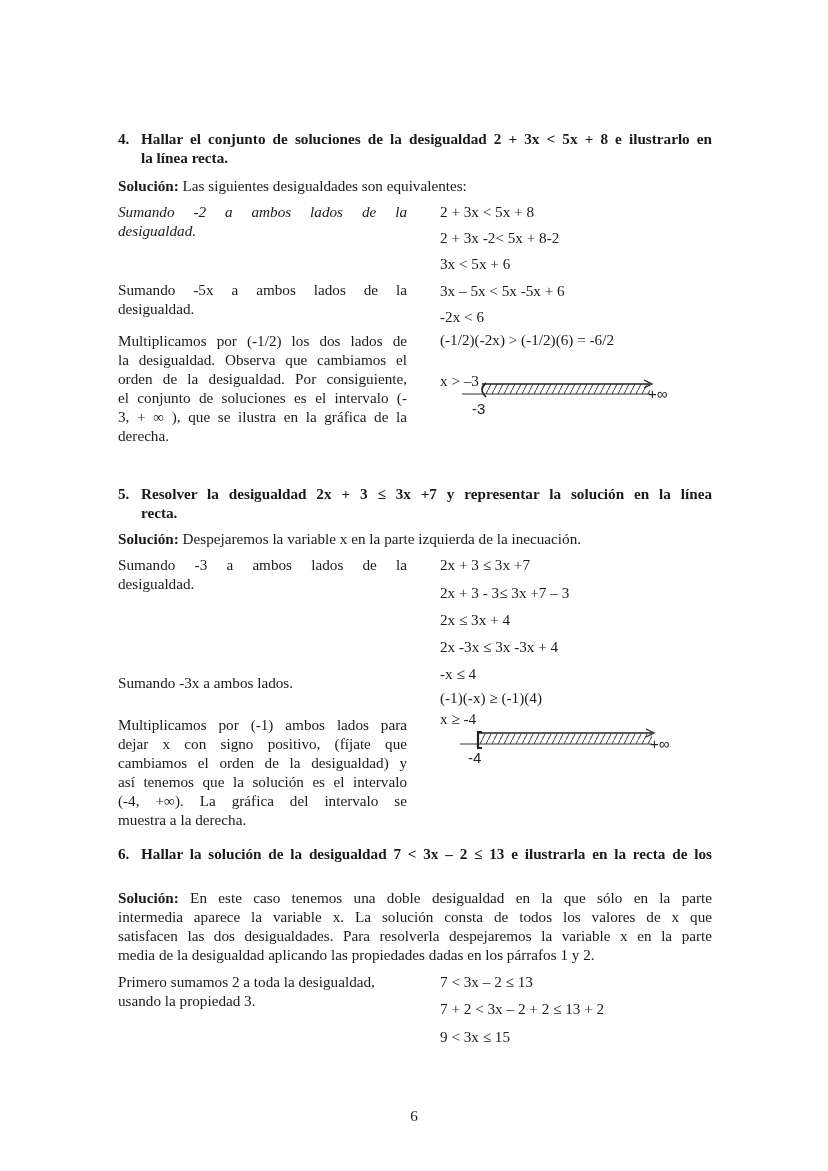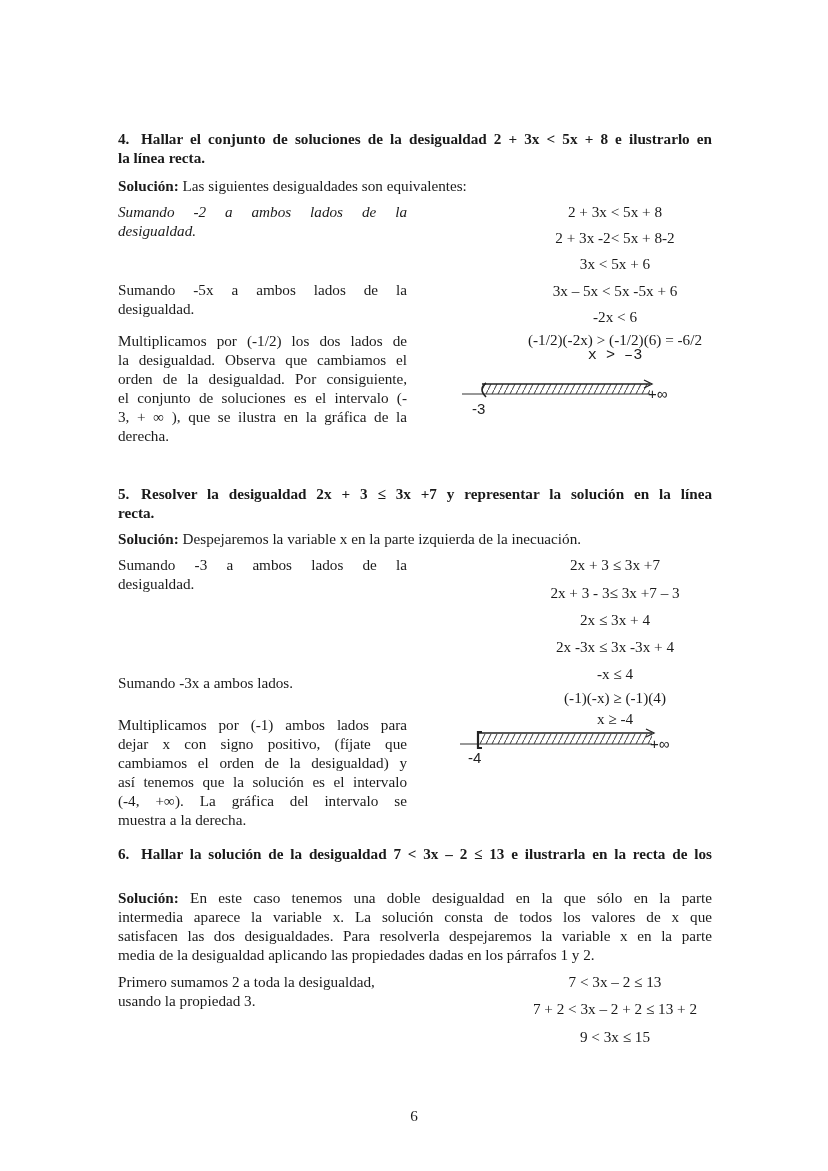--- a/index.html
+++ b/index.html
@@ -7,26 +7,26 @@
       width: 828px; height: 1171px; position: relative; overflow: hidden;
       font-family: "Liberation Serif", "DejaVu Serif", serif;
       color: #1a1a1a; font-size: 15.2px; line-height: 19px;
     }
     .abs { position: absolute; }
     .heading {
       left: 118px; width: 594px; font-weight: bold; text-align: justify;
     }
     .heading .num { position: absolute; left: 0; top: 0; }
     .heading .txt { display: block; margin-left: 23px; text-align: justify; text-align-last: justify; }
-    .heading .txt2 { display: block; }
+    .heading .txt2 { display: block; margin-left: 23px; }
     .solucion { left: 118px; width: 594px; text-align: justify; }
     .solucion b { font-weight: bold; }
     .just-last { text-align: justify; text-align-last: justify; }
     .leftcol { left: 118px; width: 289px; }
-    .eq { position: absolute; left: 440px; width: 350px; text-align: center; white-space: nowrap; }
+    .eq { position: absolute; left: 440px; width: 350px; white-space: nowrap; }
     .nl { position: absolute; }
     .nl-label { position: absolute; font-family: "Liberation Sans", "DejaVu Sans", sans-serif; font-size: 15px; color: #222; }
     .pagenum { left: 0; width: 828px; text-align: center; top: 1106px; }
   </style>
 </head>
 <body>
 
 <div class="abs heading" style="top:129px;">
   <span class="num">4.</span>
   <span class="txt">Hallar el conjunto de soluciones de la desigualdad 2 + 3x &lt; 5x + 8 e ilustrarlo en</span>
@@ -52,21 +52,21 @@
   <div class="just-last">3, + ∞ ), que se ilustra en la gráfica de la</div>
   <div>derecha.</div>
 </div>
 
 <div class="eq" style="top:202px;">2 + 3x &lt; 5x + 8</div>
 <div class="eq" style="top:228px;">2 + 3x -2&lt; 5x + 8-2</div>
 <div class="eq" style="top:254px;">3x &lt; 5x + 6</div>
 <div class="eq" style="top:281px;">3x – 5x &lt; 5x -5x + 6</div>
 <div class="eq" style="top:307px;">-2x &lt; 6</div>
 <div class="eq" style="top:330px;">(-1/2)(-2x) &gt; (-1/2)(6) = -6/2</div>
-<div class="eq" style="top:346px;font-family:Liberation Mono, monospace;">x &gt; –3</div>
+<div class="eq" style="top:371px;">x &gt; –3</div>
 
 <div class="nl" style="left:458px; top:378px; width:230px; height:46px;">
   <svg width="230" height="46" viewBox="0 0 230 46">
     <defs>
       <pattern id="hatch1" width="6" height="12" patternUnits="userSpaceOnUse">
         <line x1="0" y1="12" x2="6" y2="0" stroke="#333" stroke-width="1"></line>
       </pattern>
     </defs>
     <line x1="4" y1="16" x2="192" y2="16" stroke="#333" stroke-width="1.2"></line>
     <rect x="24" y="6" width="168" height="10" fill="url(#hatch1)"></rect>

